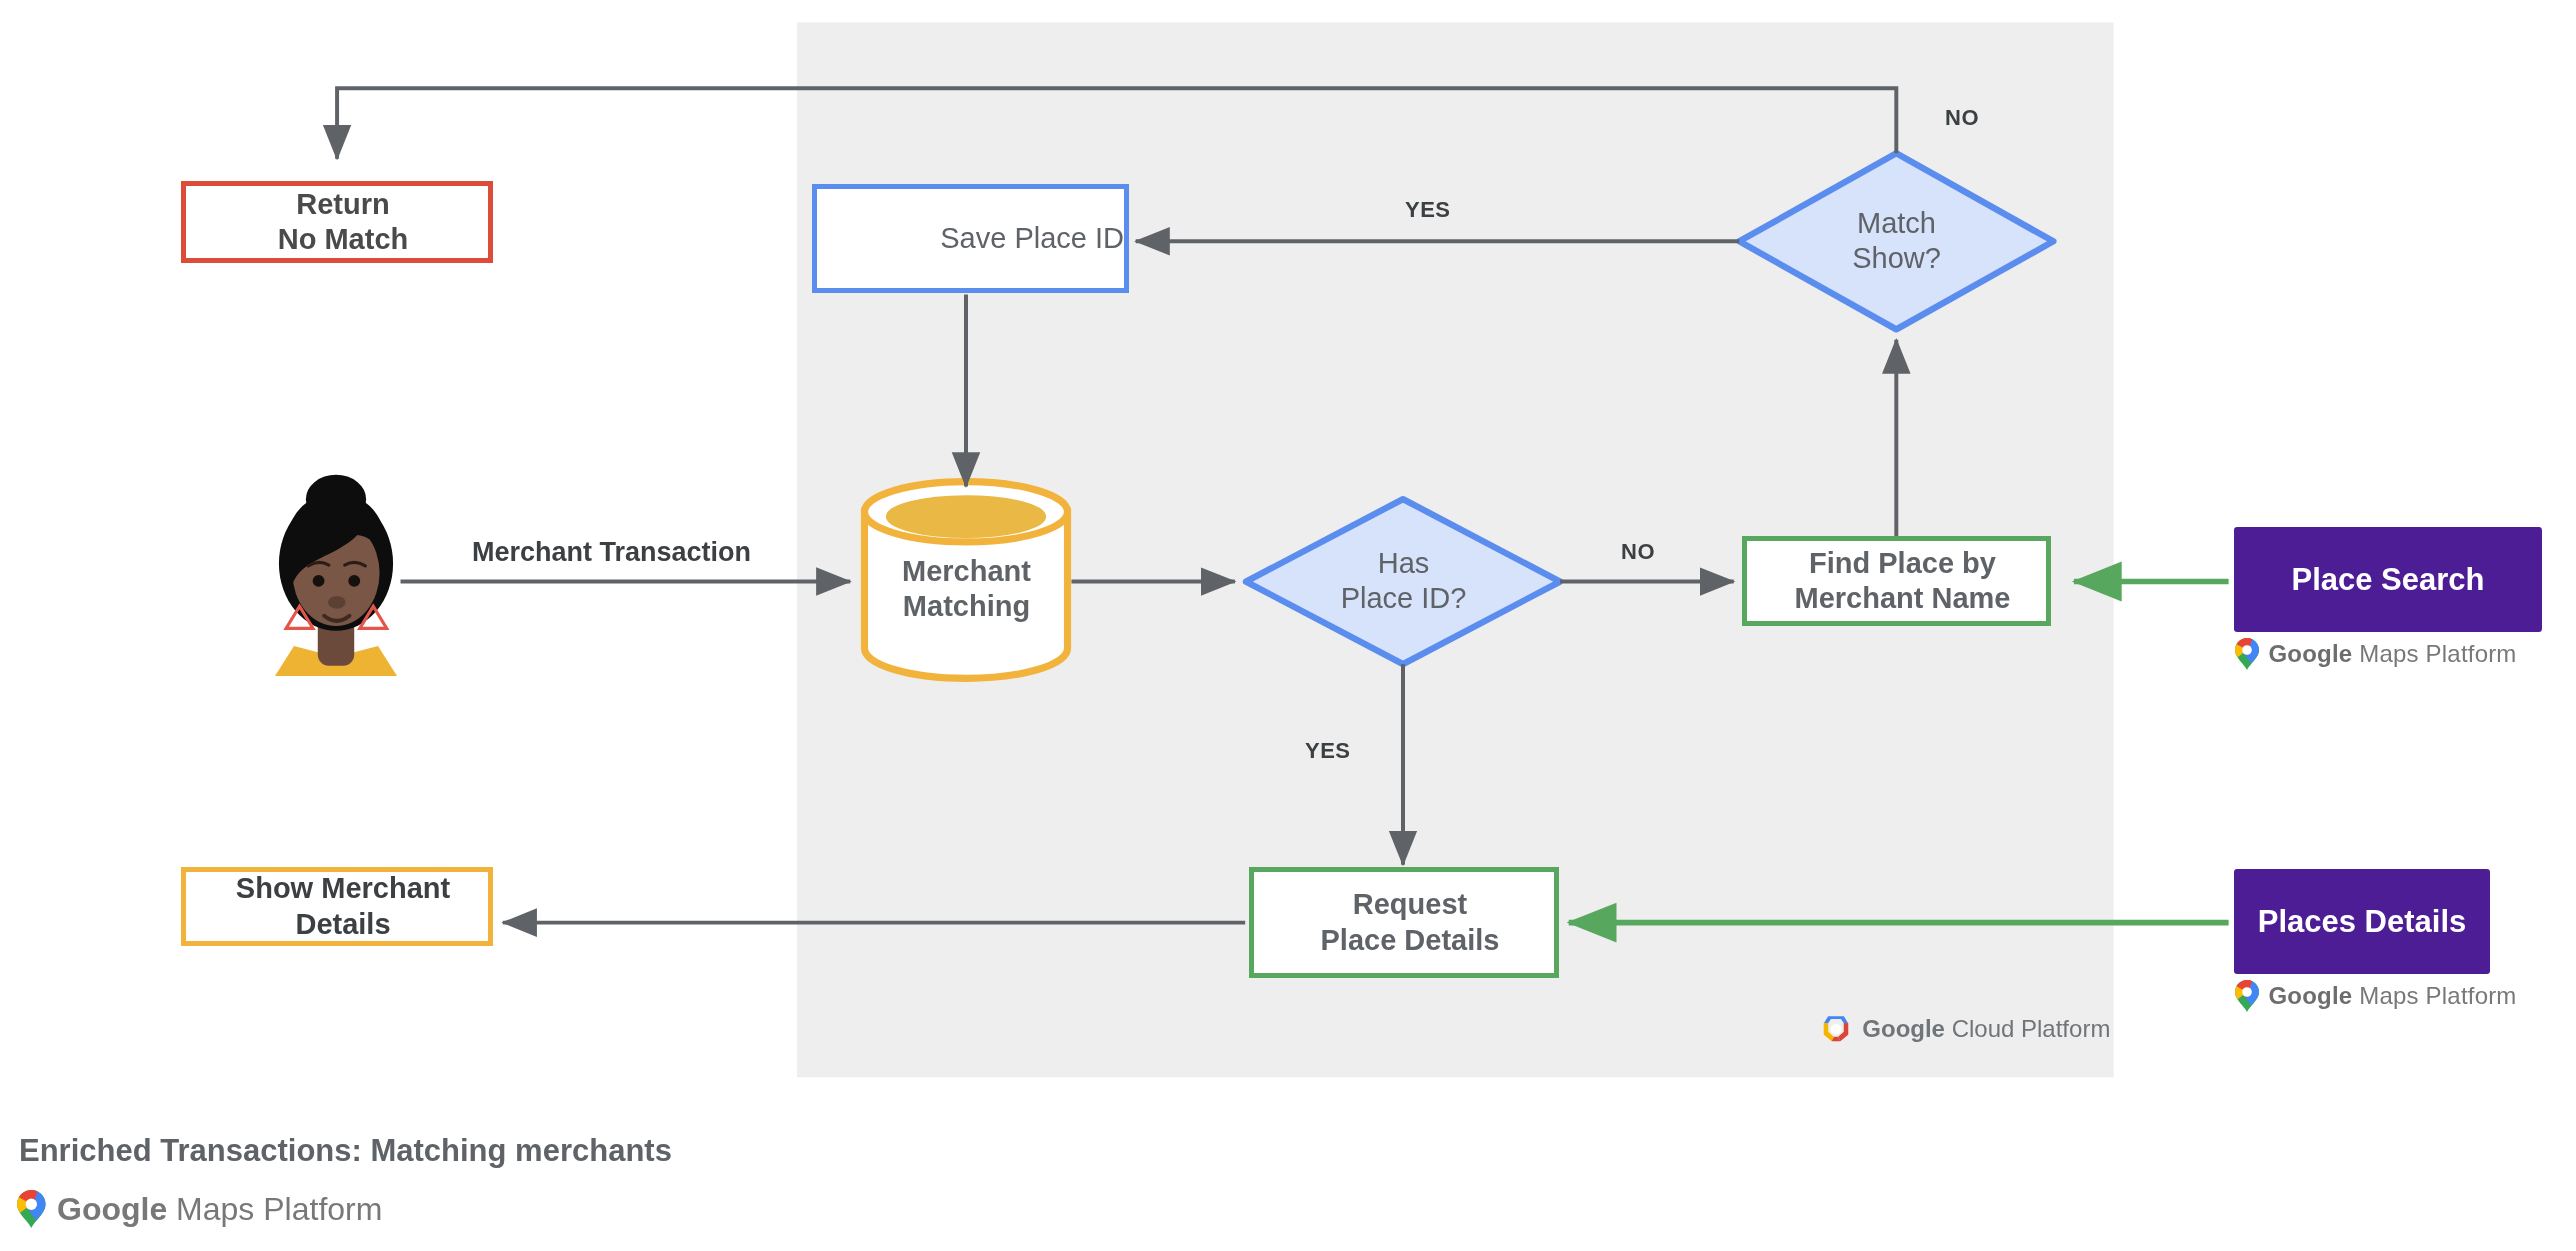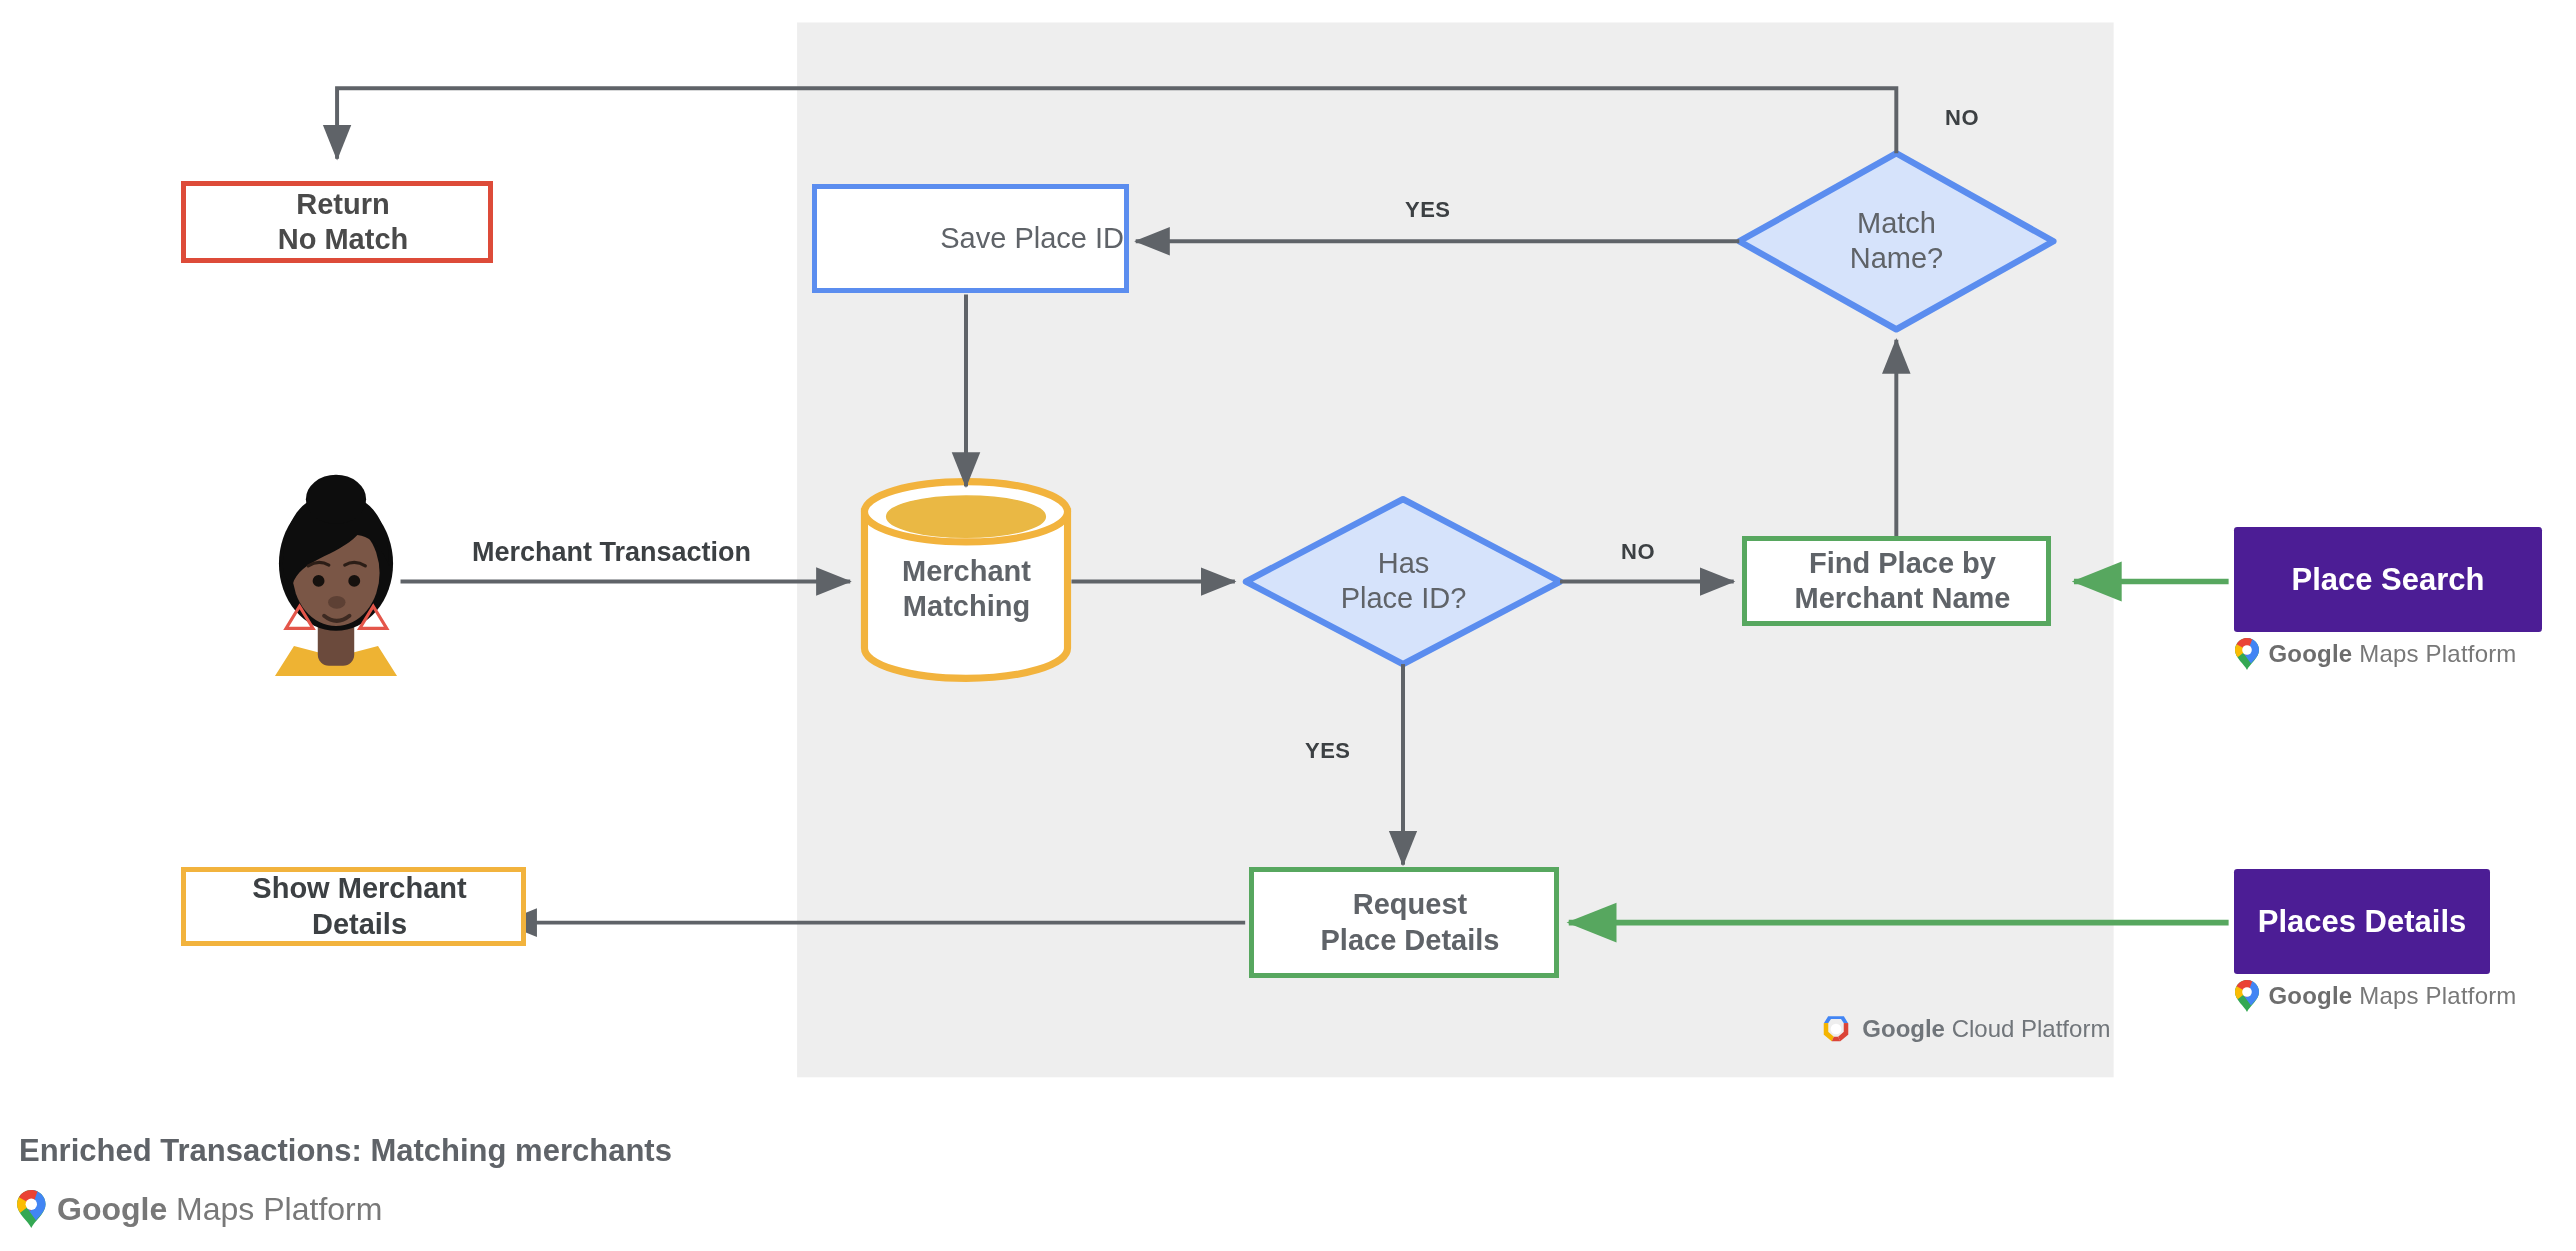--- a/index.html
+++ b/index.html
@@ -209,21 +209,21 @@
     </div>
   </div>
 
   <div class="node box blue" style="left:812px; top:184px; width:317px; height:109px;">
     <div>Save Place ID</div>
   </div>
 
   <div class="node" style="left:1779px; top:200px; width:235px; height:82px; color:#5f6368; font-size:29px; font-weight:500;">
     <div>
       <div>Match</div>
-      <div>Name?</div>
+      <div>Show?</div>
     </div>
   </div>
 
   <div class="node" style="left:849px; top:547px; width:235px; height:84px; color:#5f6368; font-size:29px; font-weight:bold;">
     <div>
       <div>Merchant</div>
       <div>Matching</div>
     </div>
   </div>
 
@@ -241,21 +241,21 @@
     </div>
   </div>
 
   <div class="node box green" style="left:1249px; top:867px; width:310px; height:111px;">
     <div>
       <div>Request</div>
       <div>Place Details</div>
     </div>
   </div>
 
-  <div class="node box amber" style="left:181px; top:867px; width:345px; height:79px;">
+  <div class="node box amber" style="left:181px; top:867px; width:312px; height:79px;">
     <div>
       <div>Show Merchant</div>
       <div>Details</div>
     </div>
   </div>
 
   <div class="node gbox" style="left:2234px; top:527px; width:308px; height:105px;">
     <div>Place Search</div>
   </div>
 

